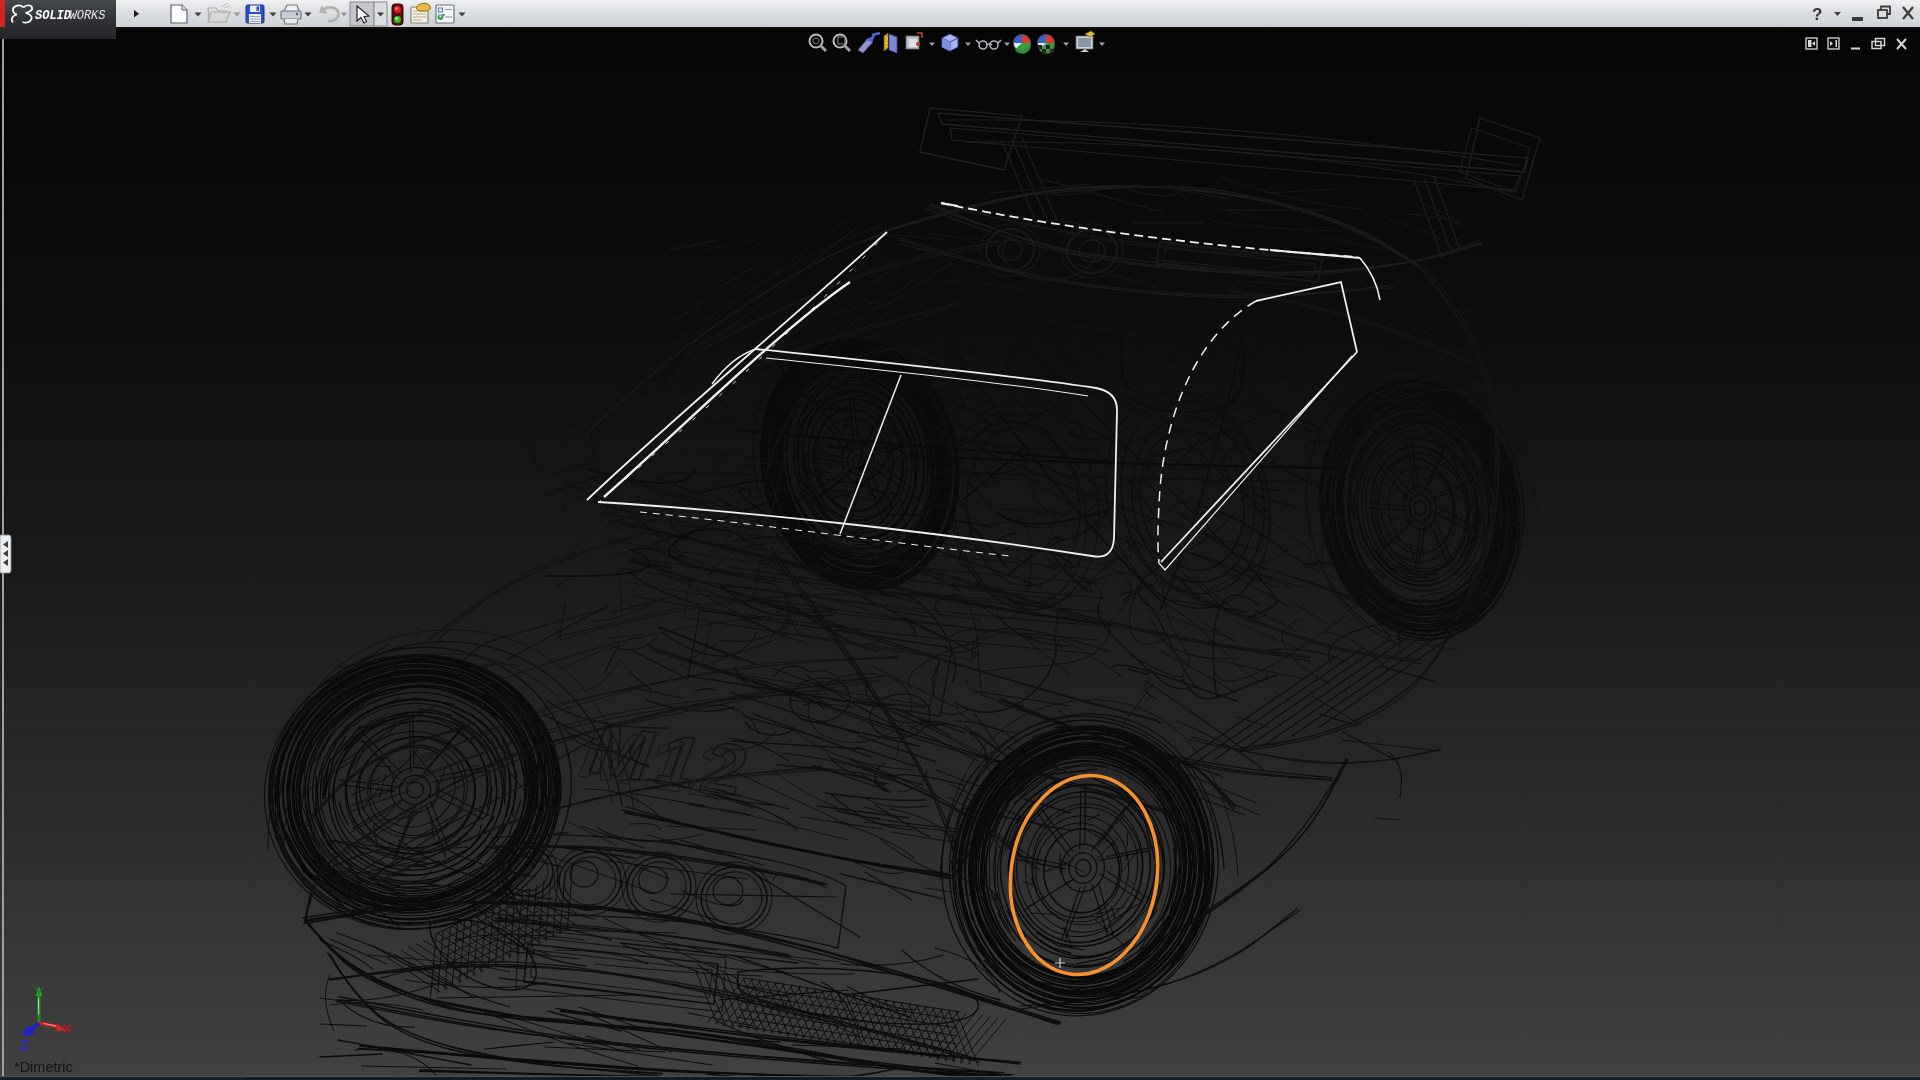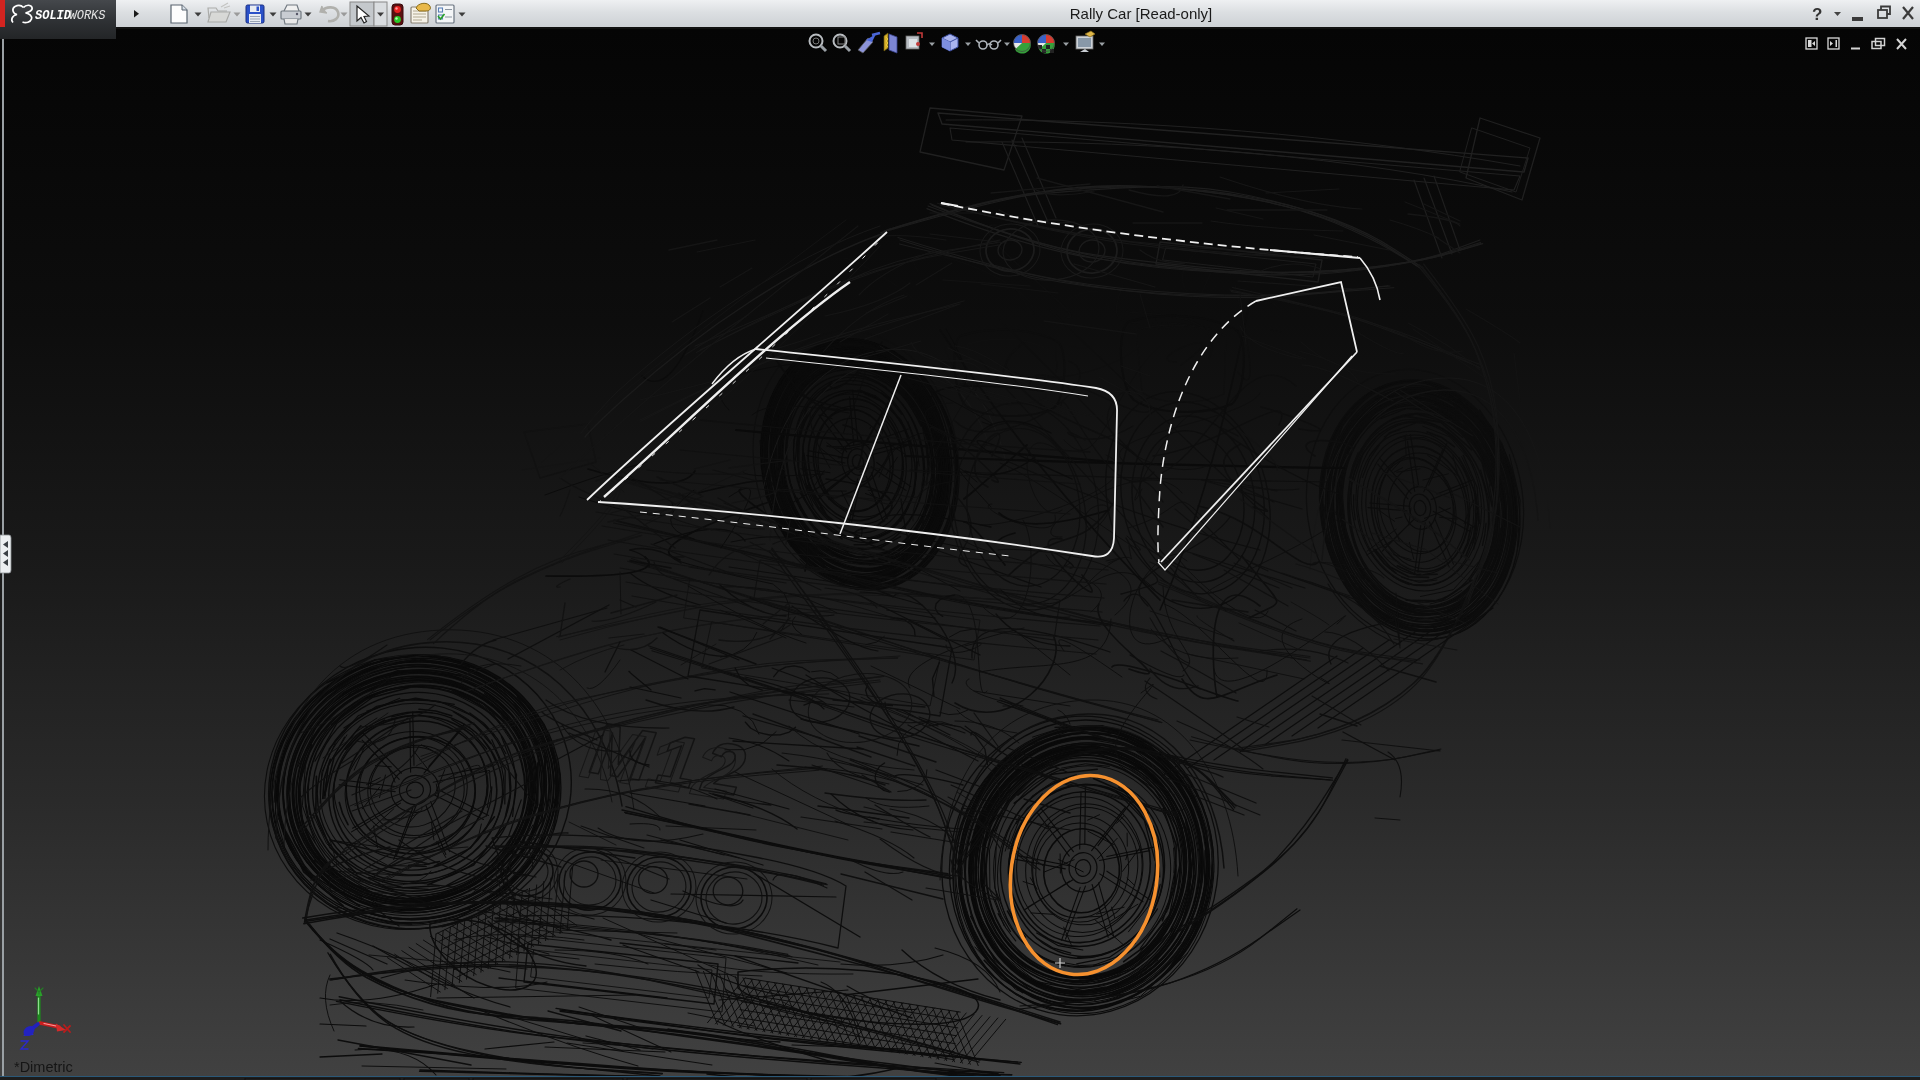--- a/index.html
+++ b/index.html
@@ -1635,14 +1635,13 @@
       <div class="red"></div>
 <svg width="116" height="27" xmlns="http://www.w3.org/2000/svg" style="position:absolute;left:0;top:0">
 <g stroke="#fff" fill="none" stroke-width="1.7">
 <path d="M 13,22.5 C 10.5,20 12,15.5 17,14.5 C 12.5,13.5 11.5,8.5 15,6.5 C 18,5 21.5,5.5 23.5,7.5"></path>
 <path d="M 23.5,7.5 C 26,4.5 31,4.5 32,7.5 C 33,10.5 29,12 25.5,13 C 29.5,13.5 32.5,16 31.5,19 C 30.5,22 26,23.5 22.5,22"></path>
 </g>
 <text x="35" y="18.5" font-size="12" font-weight="bold" font-style="italic" fill="#fff">SOLID</text>
 <text x="69.5" y="18.5" font-size="12" font-style="italic" fill="#e4e4e4">WORKS</text>
 </svg>
 </div>
-<div id="title">Rally Car [Read-only]</div>
 </div>
 
 </body></html>

